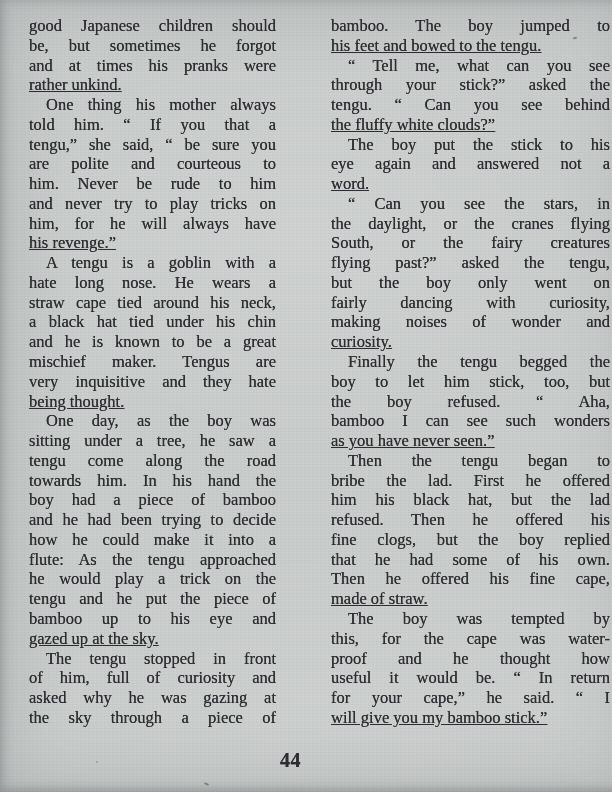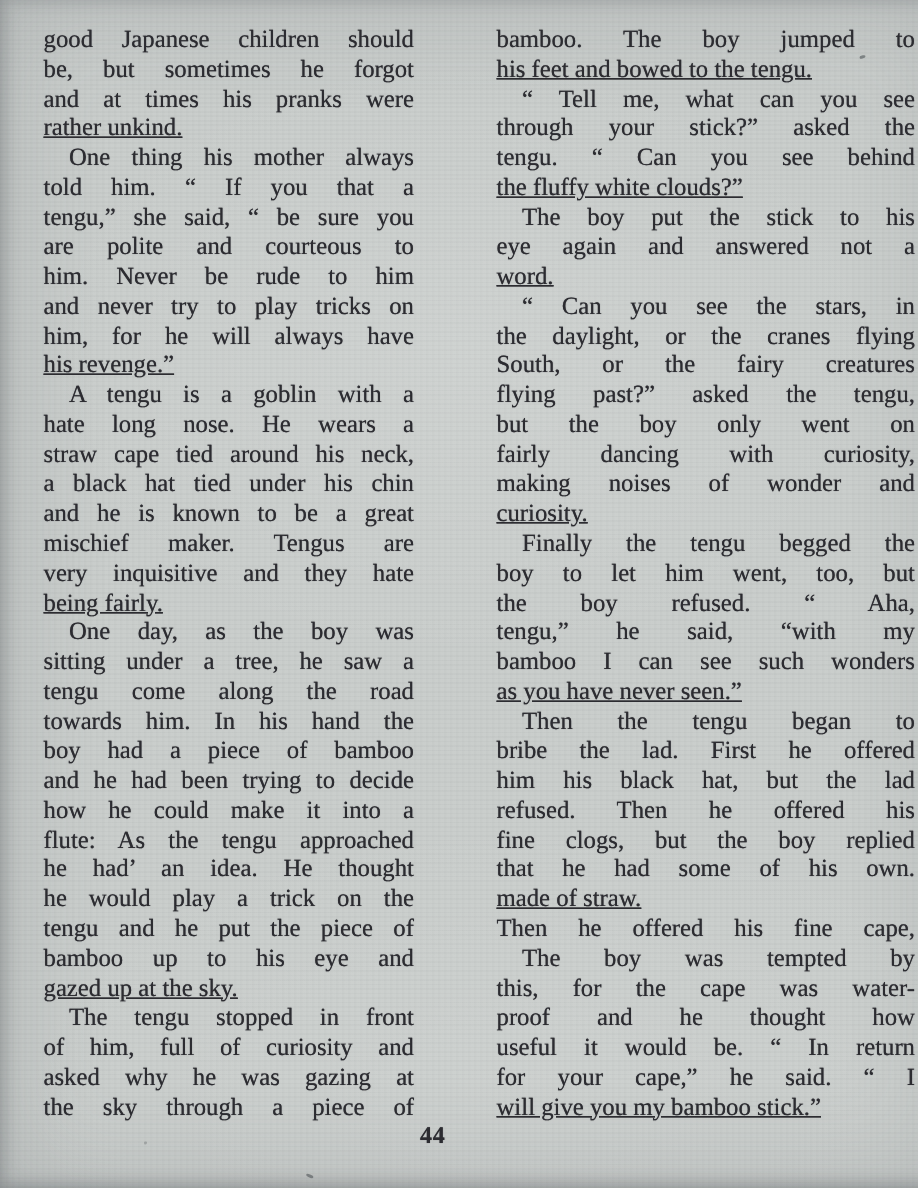--- a/index.html
+++ b/index.html
@@ -38,21 +38,21 @@
     text-align-last: justify;
     height: 19.78px;
     overflow: visible;
   }
   .line.pstart { text-indent: 17px; }
   .line.pend   { text-align-last: left; text-decoration: underline; }
   .page-number {
     position: absolute;
     top: 749px; left: 280px;
     color: #2c2c31;
-    font-size: 16px;
+    font-size: 20px;
     font-weight: bold;
     letter-spacing: 0.5px;
     text-shadow: 0 0 0.5px rgba(44,44,49,0.85);
   }
   .speck {
     position: absolute;
     background: rgba(70,74,78,0.55);
     border-radius: 50% 40% 60% 50%;
   }
   .speck-1 { left: 204px; top: 783px; width: 5px; height: 2px; transform: rotate(25deg); }
@@ -76,30 +76,29 @@
       <div class="line">and never try to play tricks on</div>
       <div class="line">him, for he will always have</div>
       <div class="line pend">his revenge.”</div>
       <div class="line pstart">A tengu is a goblin with a</div>
       <div class="line">hate long nose.  He wears a</div>
       <div class="line">straw cape tied around his neck,</div>
       <div class="line">a black hat tied under his chin</div>
       <div class="line">and he is known to be a great</div>
       <div class="line">mischief maker.  Tengus are</div>
       <div class="line">very inquisitive and they hate</div>
-      <div class="line pend">being fairly.</div>
+      <div class="line pend">being thought.</div>
       <div class="line pstart">One day, as the boy was</div>
       <div class="line">sitting under a tree, he saw a</div>
       <div class="line">tengu come along the road</div>
       <div class="line">towards him.  In his hand the</div>
       <div class="line">boy had a piece of bamboo</div>
       <div class="line">and he had been trying to decide</div>
       <div class="line">how he could make it into a</div>
       <div class="line">flute: As the tengu approached</div>
-      <div class="line">he had’ an idea.  He thought</div>
       <div class="line">he would play a trick on the</div>
       <div class="line">tengu and he put the piece of</div>
       <div class="line">bamboo up to his eye and</div>
       <div class="line pend">gazed up at the sky.</div>
       <div class="line pstart">The tengu stopped in front</div>
       <div class="line">of him, full of curiosity and</div>
       <div class="line">asked why he was gazing at</div>
       <div class="line">the sky through a piece of</div>
     </div>
   <div class="col col-right">
@@ -114,33 +113,32 @@
       <div class="line pend">word.</div>
       <div class="line pstart">“ Can you see the stars, in</div>
       <div class="line">the daylight, or the cranes flying</div>
       <div class="line">South, or the fairy creatures</div>
       <div class="line">flying past?” asked the tengu,</div>
       <div class="line">but the boy only went on</div>
       <div class="line">fairly dancing with curiosity,</div>
       <div class="line">making noises of wonder and</div>
       <div class="line pend">curiosity.</div>
       <div class="line pstart">Finally the tengu begged the</div>
-      <div class="line">boy to let him went, too, but</div>
+      <div class="line">boy to let him stick, too, but</div>
       <div class="line">the boy refused.  “ Aha,</div>
-      <div class="line">tengu,” he said, “with my</div>
       <div class="line">bamboo I can see such wonders</div>
       <div class="line pend">as you have never seen.”</div>
       <div class="line pstart">Then the tengu began to</div>
       <div class="line">bribe the lad.  First he offered</div>
       <div class="line">him his black hat, but the lad</div>
       <div class="line">refused.  Then he offered his</div>
       <div class="line">fine clogs, but the boy replied</div>
       <div class="line">that he had some of his own.</div>
+      <div class="line">Then he offered his fine cape,</div>
       <div class="line pend">made of straw.</div>
-      <div class="line">Then he offered his fine cape,</div>
       <div class="line pstart">The boy was tempted by</div>
       <div class="line">this, for the cape was water-</div>
       <div class="line">proof and he thought how</div>
       <div class="line">useful it would be.  “ In return</div>
       <div class="line">for your cape,” he said.  “ I</div>
       <div class="line pend">will give you my bamboo stick.”</div>
     </div>
   <div class="page-number">44</div>
   <div class="speck speck-1"></div>
   <div class="speck speck-2"></div>

